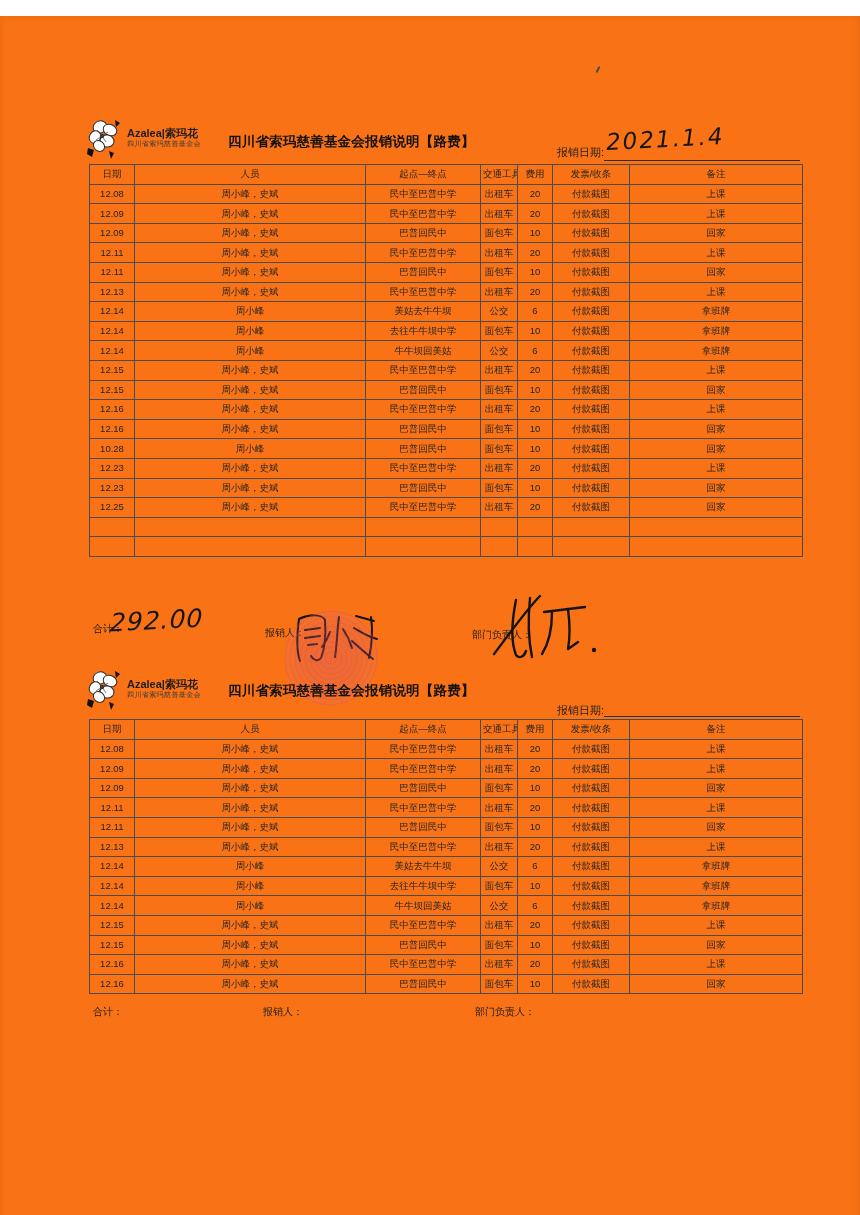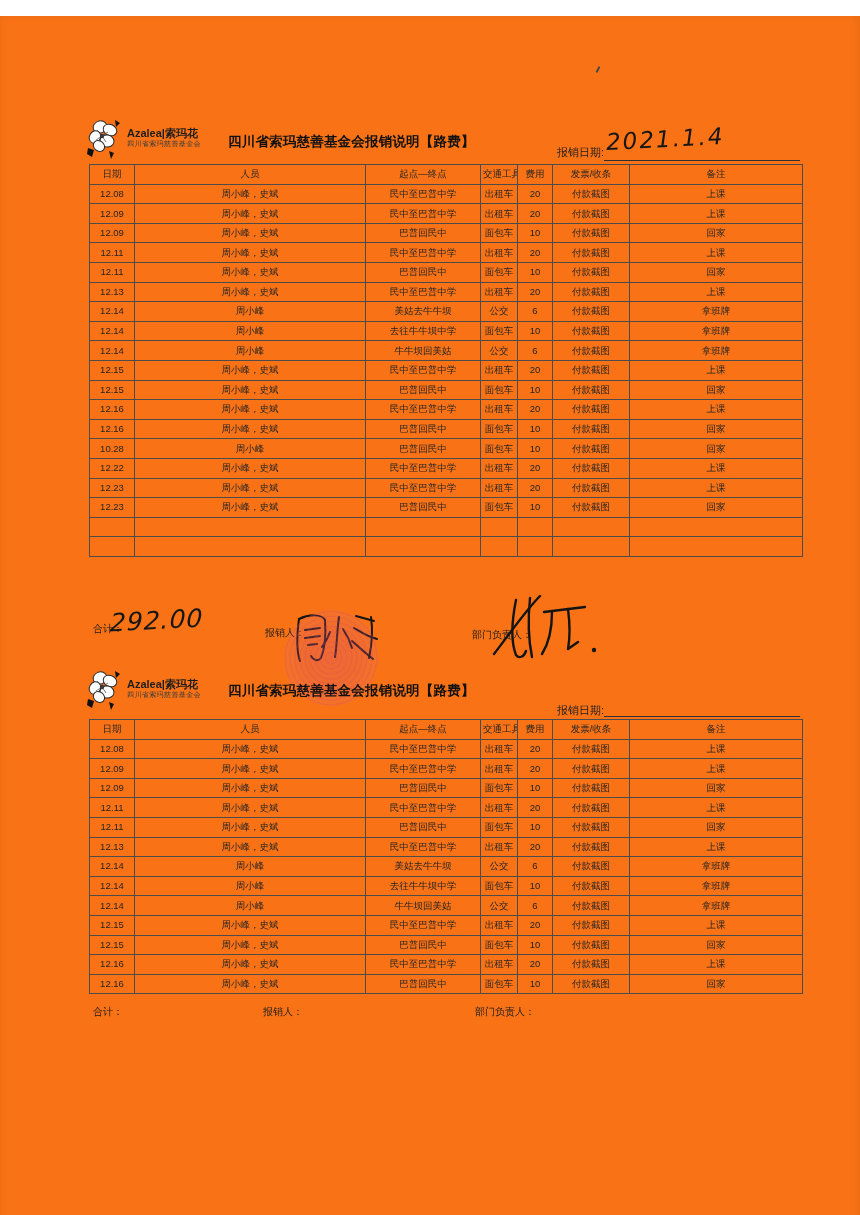--- a/index.html
+++ b/index.html
@@ -223,43 +223,43 @@
           <tr>
             <td>10.28</td>
             <td>周小峰</td>
             <td>巴普回民中</td>
             <td>面包车</td>
             <td>10</td>
             <td>付款截图</td>
             <td>回家</td>
           </tr>
           <tr>
-            <td>12.22</td>
-            <td>周小峰，史斌</td>
-            <td>民中至巴普中学</td>
-            <td>出租车</td>
-            <td>20</td>
-            <td>付款截图</td>
-            <td>上课</td>
-          </tr>
-          <tr>
             <td>12.23</td>
             <td>周小峰，史斌</td>
             <td>民中至巴普中学</td>
             <td>出租车</td>
             <td>20</td>
             <td>付款截图</td>
             <td>上课</td>
           </tr>
           <tr>
             <td>12.23</td>
             <td>周小峰，史斌</td>
             <td>巴普回民中</td>
             <td>面包车</td>
             <td>10</td>
+            <td>付款截图</td>
+            <td>回家</td>
+          </tr>
+          <tr>
+            <td>12.25</td>
+            <td>周小峰，史斌</td>
+            <td>民中至巴普中学</td>
+            <td>出租车</td>
+            <td>20</td>
             <td>付款截图</td>
             <td>回家</td>
           </tr>
           <tr>
             <td></td>
             <td></td>
             <td></td>
             <td></td>
             <td></td>
             <td></td>

